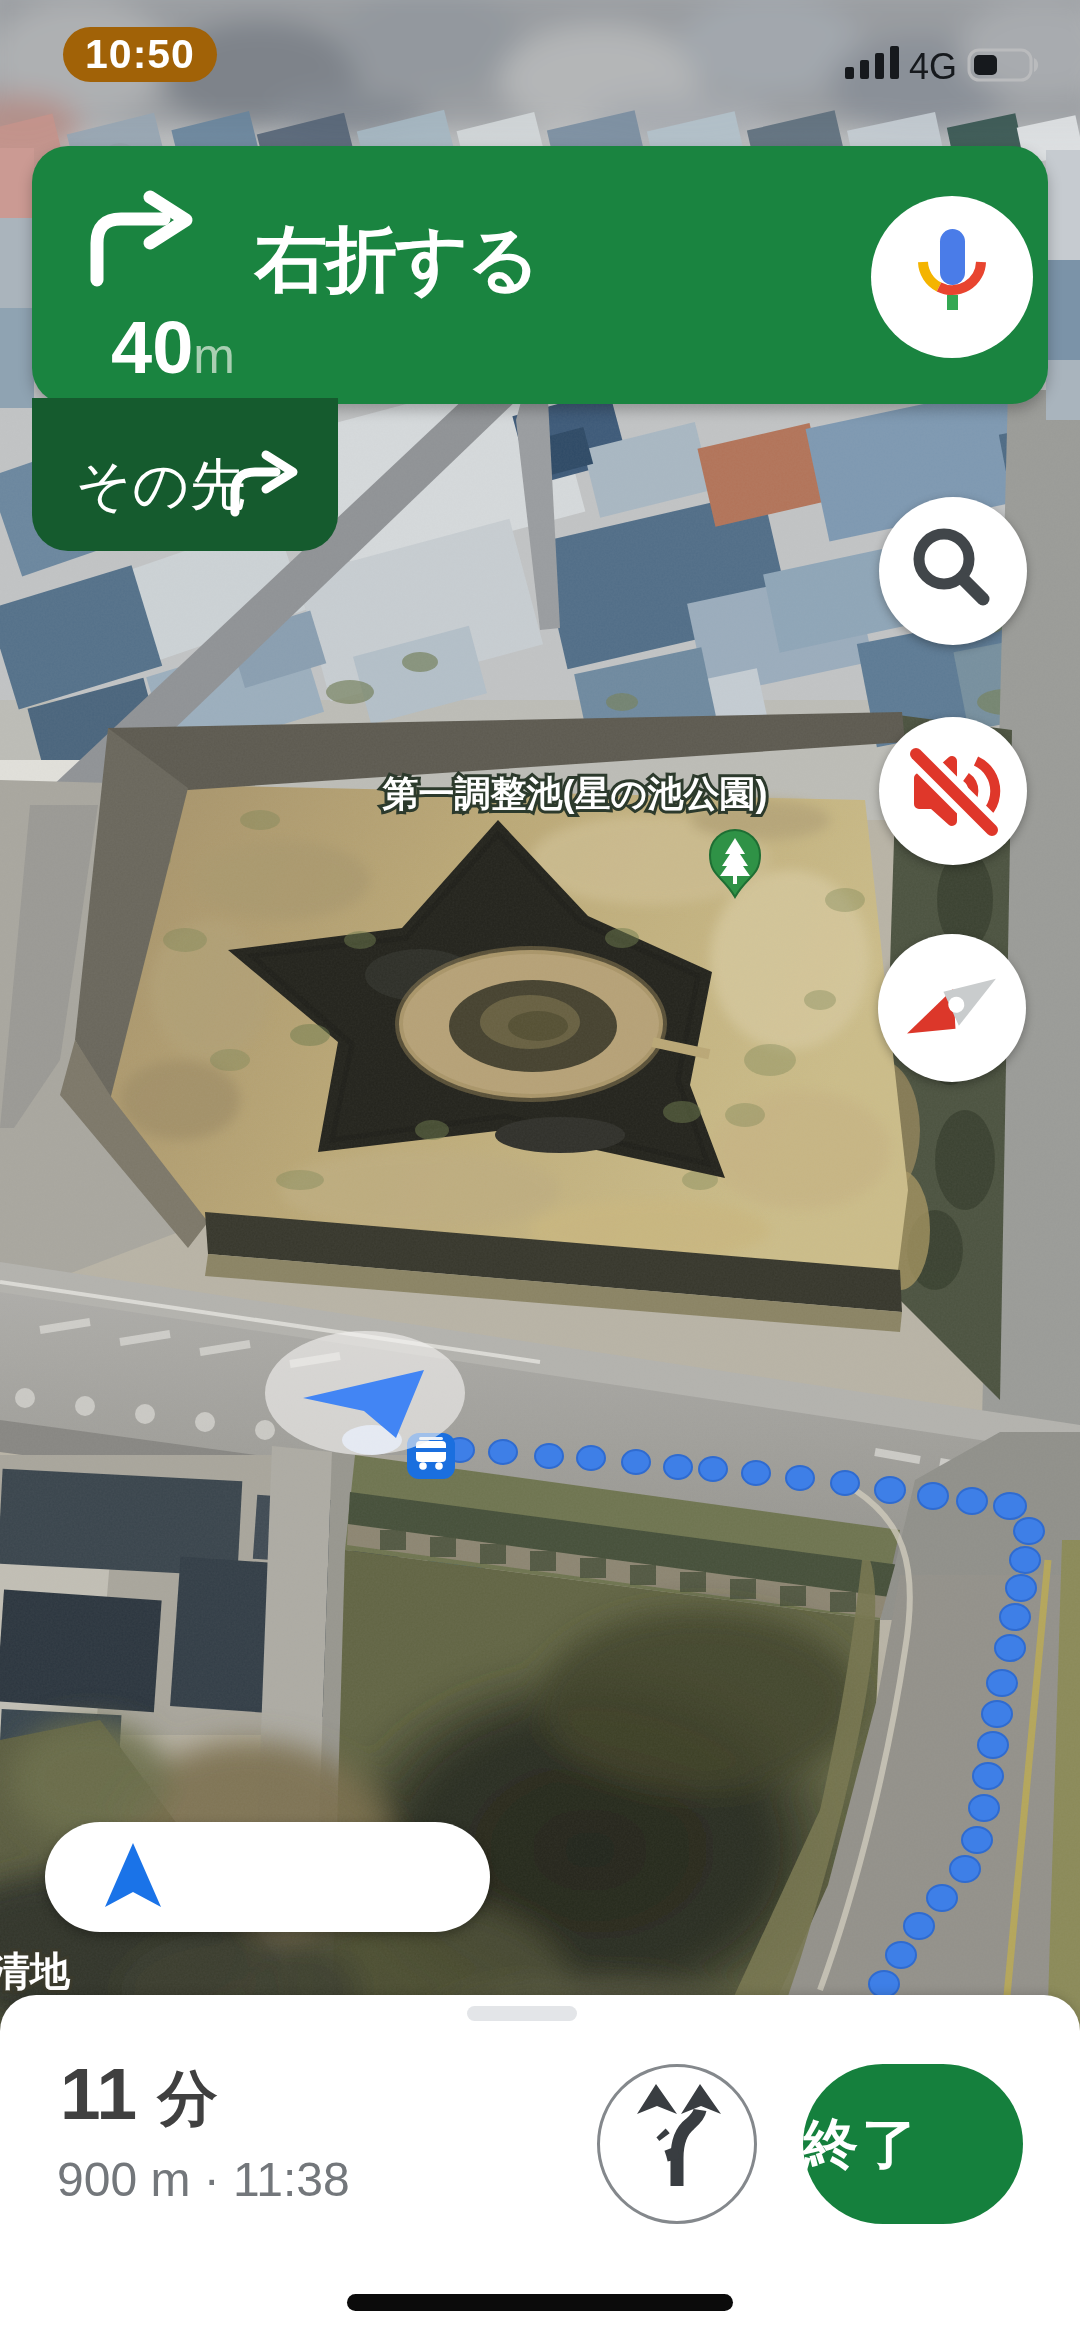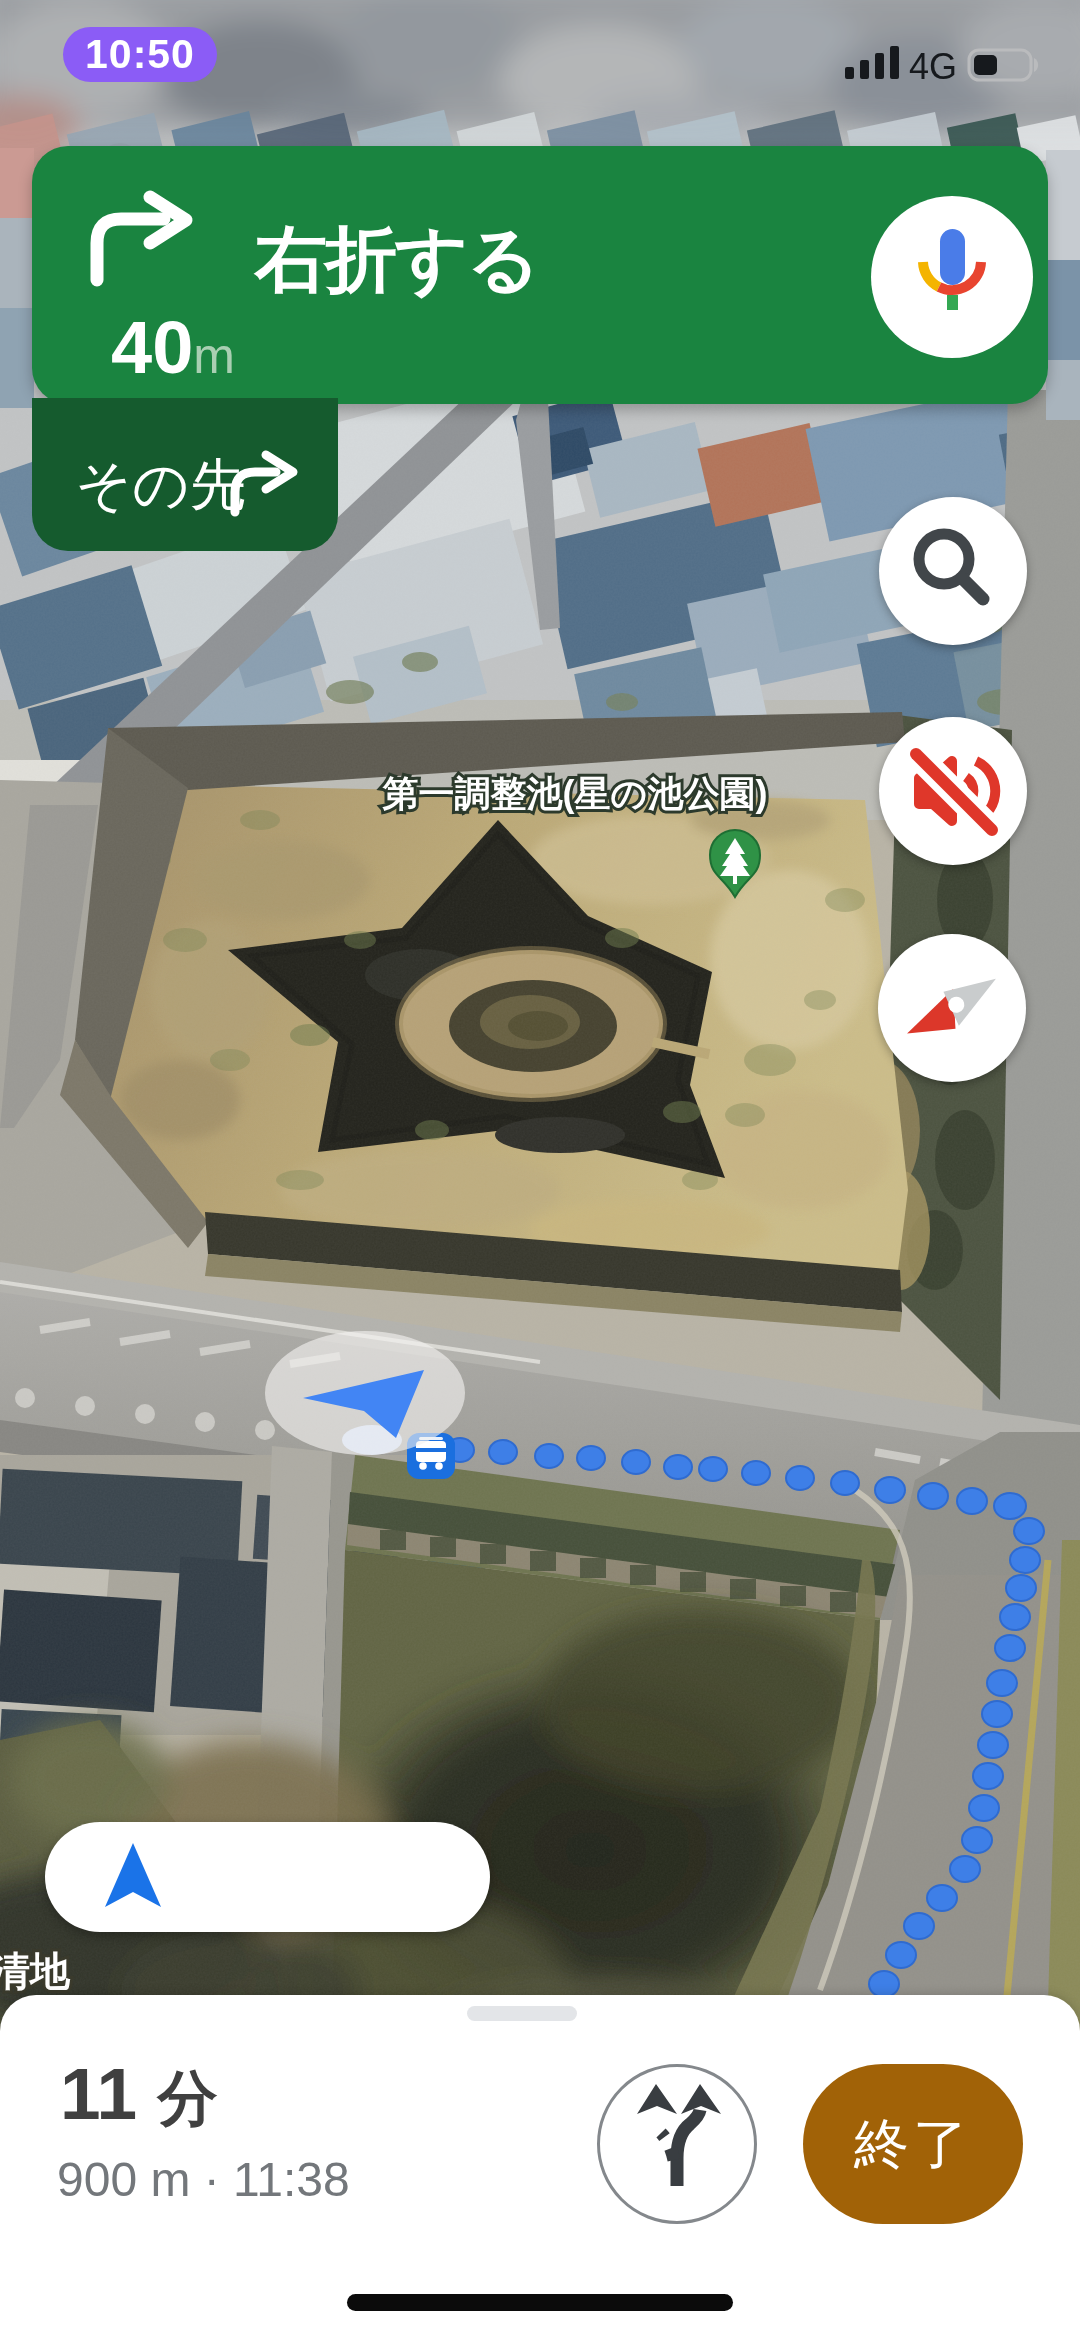--- a/index.html
+++ b/index.html
@@ -1,20 +1,20 @@
 <!DOCTYPE html>
 <html><head>
 <meta charset="utf-8">
 <style>
 html,body{margin:0;padding:0;background:#000;}
 #app{position:relative;width:1080px;height:2338px;overflow:hidden;font-family:"Liberation Sans",sans-serif;background:#b9b4a6;}
 #map{position:absolute;left:0;top:0;}
 .abs{position:absolute;}
 
-#timepill{position:absolute;left:63px;top:27px;width:154px;height:55px;border-radius:28px;background:#8b5cf6;color:#fff;font-size:41px;font-weight:bold;text-align:center;line-height:55px;letter-spacing:1px;}
+#timepill{position:absolute;left:63px;top:27px;width:154px;height:55px;border-radius:28px;background:#a16207;color:#fff;font-size:41px;font-weight:bold;text-align:center;line-height:55px;letter-spacing:1px;}
 
 #banner{position:absolute;left:32px;top:146px;width:1016px;height:258px;border-radius:36px;background:#1a8440;box-shadow:0 6px 14px rgba(0,0,0,.25);}
 #subbanner{position:absolute;left:32px;top:398px;width:306px;height:153px;border-radius:0 0 36px 36px;background:#155b2e;}
 #subtext{position:absolute;left:75px;top:448px;color:#fff;font-size:56px;}
 #bigturn{position:absolute;left:255px;top:212px;color:#fff;font-size:72px;font-weight:bold;letter-spacing:-2px;}
 #dist40{position:absolute;left:80px;top:305px;color:#fff;font-size:74px;font-weight:bold;margin-left:31px;}
 #dist40 span{font-size:50px;font-weight:normal;color:#a9cfb2;}
 #micbtn{position:absolute;left:871px;top:196px;width:162px;height:162px;border-radius:50%;background:#fff;}
 
 .fab{position:absolute;width:148px;height:148px;border-radius:50%;background:#fff;box-shadow:0 3px 10px rgba(0,0,0,.3);}
@@ -24,21 +24,21 @@
 
 #locpill{position:absolute;left:45px;top:1822px;width:445px;height:110px;border-radius:55px;background:#fff;box-shadow:0 4px 12px rgba(0,0,0,.3);}
 #loctext{position:absolute;left:186px;top:1854px;color:#1a73e8;font-size:44px;font-weight:bold;}
 
 #sheet{position:absolute;left:0;top:1995px;width:1080px;height:343px;border-radius:36px 36px 0 0;background:#fff;box-shadow:0 -2px 10px rgba(0,0,0,.15);}
 #handle{position:absolute;left:467px;top:2006px;width:110px;height:15px;border-radius:8px;background:#e3e5e8;}
 #eta{position:absolute;left:60px;top:2052px;color:#404040;font-size:73px;font-weight:bold;}
 #eta span{font-size:60px;}
 #etasub{position:absolute;left:57px;top:2152px;color:#73777b;font-size:48px;}
 #altbtn{position:absolute;left:597px;top:2064px;width:160px;height:160px;border-radius:50%;background:#fff;border:3px solid #84888c;box-sizing:border-box;}
-#endbtn{position:absolute;left:803px;top:2064px;width:220px;height:160px;border-radius:80px;background:#a16207;color:#fff;font-size:55px;text-align:center;line-height:160px;letter-spacing:4px;}
+#endbtn{position:absolute;left:803px;top:2064px;width:220px;height:160px;border-radius:80px;background:#15803d;color:#fff;font-size:55px;text-align:left;line-height:160px;letter-spacing:4px;font-weight:bold;}
 #homebar{position:absolute;left:347px;top:2294px;width:386px;height:17px;border-radius:9px;background:#0b0b0b;}
 </style>
 </head>
 <body>
 <div id="app">
 <svg id="map" width="1080" height="2338" viewBox="0 0 1080 2338">
 <defs>
 <filter id="nz" x="0" y="0" width="100%" height="100%">
 <feTurbulence type="fractalNoise" baseFrequency="0.55" numOctaves="2" result="n"></feTurbulence>
 <feColorMatrix in="n" type="matrix" values="0 0 0 0 0.5 0 0 0 0 0.5 0 0 0 0 0.5 0 0 0 0.6 0"></feColorMatrix>

